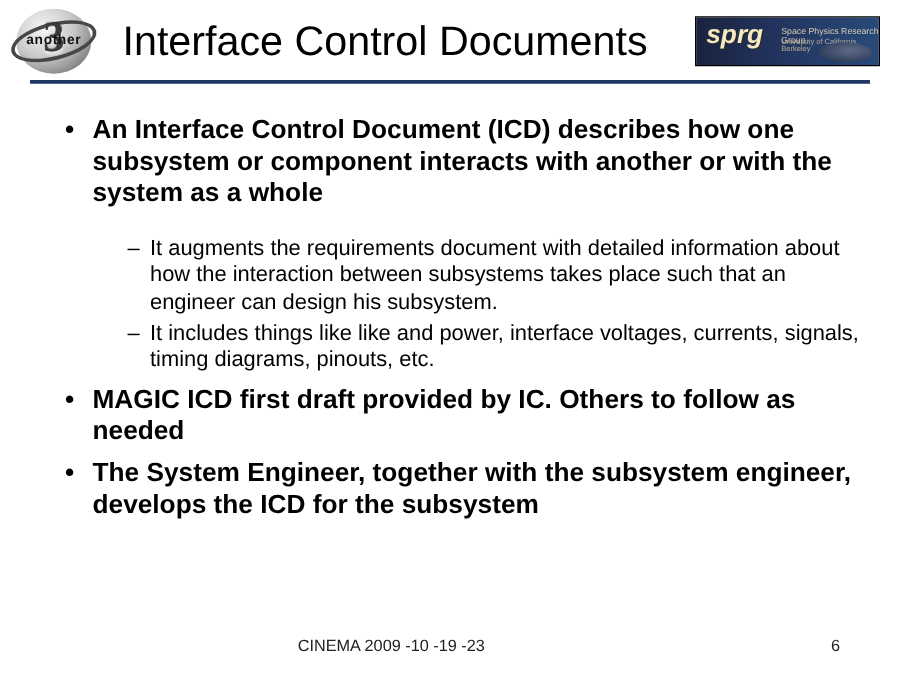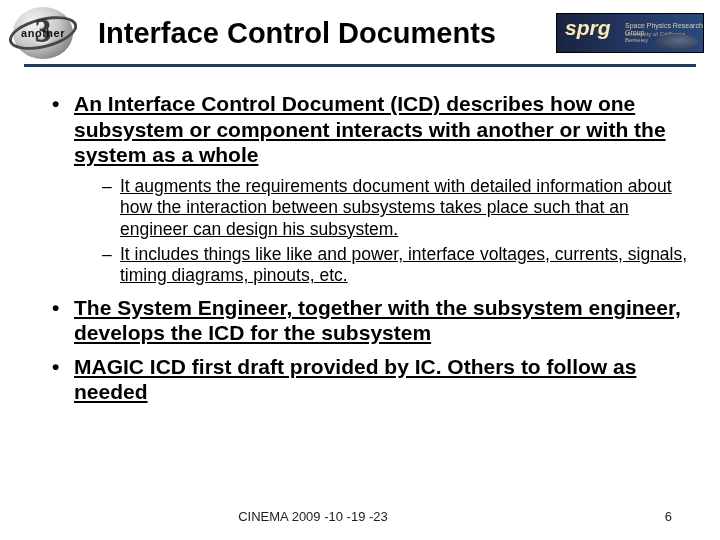--- a/index.html
+++ b/index.html
@@ -23,21 +23,21 @@
   .logo-left .three {
     position: absolute; left: 50%; top: 50%;
     transform: translate(-50%,-56%);
     font: 900 34px/1 Georgia, 'Times New Roman', serif; color: #3a3a3a;
     text-shadow: 0 2px 2px rgba(255,255,255,.6), 0 -1px 1px rgba(0,0,0,.4);
   }
   .logo-left .word {
     position: absolute; left: 50%; top: 50%; transform: translate(-50%,-50%);
     font: 700 11px/1 Arial; color: #111; letter-spacing: .5px;
   }
-  .title { font-weight: 700; font-size: 29px; padding-left: 18px; flex: 1; }
+  .title { font-weight: 400; font-size: 33px; padding-left: 18px; flex: 1; }
   .logo-right {
     width: 148px; height: 40px; flex-shrink: 0; margin-right: 6px;
     background: linear-gradient(90deg, #1a2340 0%, #22345e 45%, #284a7a 100%);
     border: 1px solid #000; position: relative; overflow: hidden; margin-left: 10px;
   }
   .logo-right .sprg {
     position: absolute; left: 8px; top: 3px;
     font: italic 900 21px/1 Arial; color: #f4e9bf;
     text-shadow: 1px 1px 0 #2b2b2b;
   }
@@ -49,25 +49,25 @@
     position: absolute; left: 68px; top: 17px;
     font: 400 6px/1 Arial; color: #b6ad92;
   }
   .logo-right .cloud {
     position: absolute; right: 5px; bottom: 2px; width: 44px; height: 16px;
     background: radial-gradient(ellipse at 60% 40%, #5e6b87 0%, #2f3f5c 70%, transparent 72%);
     border-radius: 50%;
     filter: blur(.5px);
   }
   .hr { height: 3px; background: #1e3a63; margin: 4px 24px 0 24px; }
-  .content { padding: 24px 30px 0 52px; text-decoration: underline; }
+  .content { padding: 24px 30px 0 52px; }
   ul.l1 { list-style: none; }
   ul.l1 > li { position: relative; padding-left: 22px; font-size: 21px; font-weight: 700; line-height: 1.22; margin-bottom: 8px; }
   ul.l1 > li::before { content: "•"; position: absolute; left: 0; top: 0; font-size: 21px; }
-  ul.l2 { list-style: none; padding-left: 28px; margin-top: 8px; }
+  ul.l2 { list-style: none; padding-left: 28px; margin-top: 20px; }
   ul.l2 > li { position: relative; padding-left: 18px; font-size: 17.5px; font-weight: 400; line-height: 1.22; margin-bottom: 4px; }
   ul.l2 > li::before { content: "–"; position: absolute; left: 0; top: 0; }
   .footer { position: absolute; left: 2px; right: 0; bottom: 16px; display: flex; justify-content: space-between; padding: 0 48px 0 0; font-size: 13px; color: #222; }
   .footer .ftext { flex: 1; text-align: center; }
   .footer .pnum { width: 48px; text-align: right; }
 </style>
 </head>
 <body>
 
 <div class="slide">
@@ -92,22 +92,22 @@
 
   <div class="content">
     <ul class="l1">
       <li>
         <span>An Interface Control Document (ICD) describes how one subsystem or component interacts with another or with the system as a whole</span>
         <ul class="l2">
           <li>It augments the requirements document with detailed information about how the interaction between subsystems takes place such that an engineer can design his subsystem.</li>
           <li>It includes things like like and power, interface voltages, currents, signals, timing diagrams, pinouts, etc.</li>
         </ul>
       </li>
+      <li>MAGIC ICD first draft provided by IC.  Others to follow as needed</li>
       <li>The System Engineer, together with the subsystem engineer, develops the ICD for the subsystem</li>
-      <li>MAGIC ICD first draft provided by IC.  Others to follow as needed</li>
     </ul>
   </div>
 
   <div class="footer">
     <div class="ftext">CINEMA 2009 -10 -19 -23</div>
     <div class="pnum">6</div>
   </div>
 
 </div>
 

